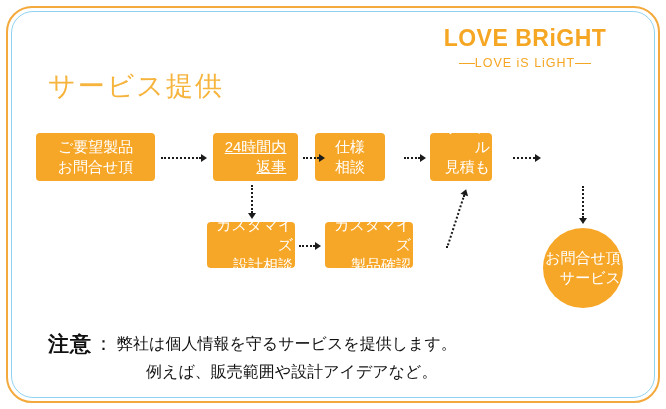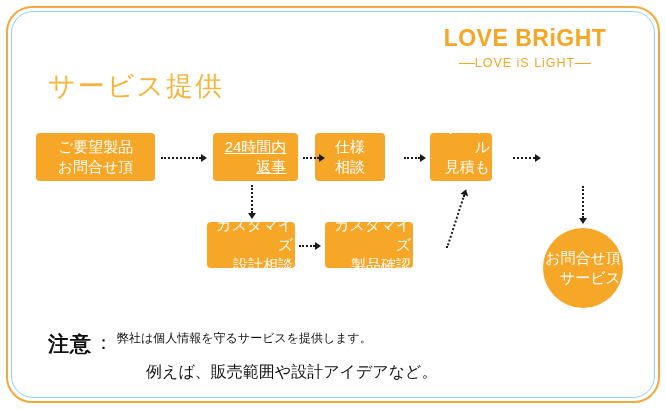--- a/index.html
+++ b/index.html
@@ -152,35 +152,35 @@
   }
   
   .note {
     position: absolute;
     left: 48px;
     top: 330px;
     width: 575px;
   }
   .note-line1 {
     display: flex;
-    align-items: flex-start;
+    align-items: center;
   }
   .note-label {
     font-size: 21px;
     font-weight: bold;
     color: #111111;
     letter-spacing: 1px;
   }
   .note-colon {
     font-size: 19px;
     color: #111111;
     margin: 0 4px 0 2px;
   }
   .note-text1 {
-    font-size: 12px;
+    font-size: 16px;
     color: #111111;
   }
   .note-text2 {
     font-size: 16px;
     color: #111111;
     margin-left: 98px;
     margin-top: 4px;
   }
 </style>
 </head>

